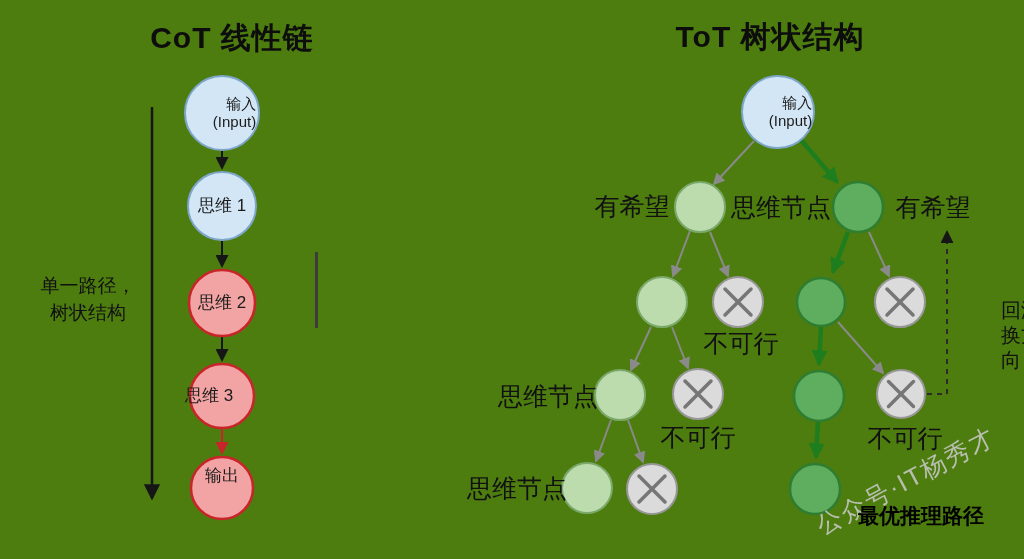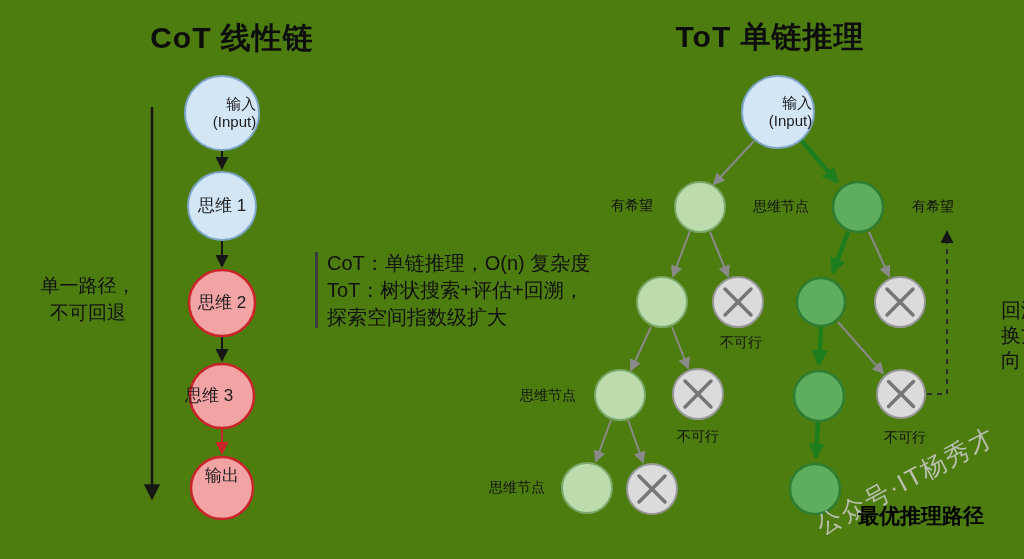--- a/index.html
+++ b/index.html
@@ -10,21 +10,21 @@
   #diagram-svg{position:absolute;left:0;top:0;}
   .abs{position:absolute;white-space:nowrap;}
   .center{transform:translate(-50%,-50%);}
   .panel-title{font-size:30px;font-weight:bold;color:#0d0d0d;letter-spacing:1px;}
   .side-label{font-size:19px;line-height:27px;text-align:center;color:#111;}
   .note-lines{font-size:20px;line-height:27px;color:#111;}
   .note-bar{position:absolute;background:#3c3c3c;}
   .node-label{position:absolute;transform:translate(-50%,-50%);text-align:right;
     font-size:16px;color:#1b1b1b;line-height:1.22;}
   .node-label .sub{display:block;font-size:15px;margin-left:25px;}
-  .tree-label{position:absolute;transform:translate(-50%,-50%);font-size:14px;color:#111;white-space:nowrap;}
+  .tree-label{position:absolute;transform:translate(-50%,-50%);font-size:25px;color:#111;white-space:nowrap;}
   .tree-label.bold{font-weight:bold;font-size:21px;color:#000;}
   .backtrack-label{font-size:20px;line-height:25px;color:#111;text-align:left;}
   .watermark{font-size:25px;color:#cbcbcb;letter-spacing:2px;opacity:.85;
     transform:translate(-50%,-50%) rotate(-28deg);}
 </style>
 </head>
 <body>
 
 <div id="stage">
 
@@ -97,33 +97,28 @@
       <circle cx="587" cy="488" r="25" fill="#bddcae" stroke="#7aa96a" stroke-width="2"></circle>
       <circle cx="652" cy="489" r="25" fill="#dbdbdb" stroke="#979797" stroke-width="2"></circle>
       <g>
         <line x1="639" y1="476" x2="665" y2="502" stroke="#767676" stroke-width="3.5" stroke-linecap="round"></line>
         <line x1="639" y1="502" x2="665" y2="476" stroke="#767676" stroke-width="3.5" stroke-linecap="round"></line>
       </g>
       <circle cx="815" cy="489" r="25" fill="#5fae60" stroke="#2e7d31" stroke-width="2.5"></circle>
     </svg>
 
   <div class="abs center panel-title" style="left:232px;top:38px;">CoT 线性链</div>
-  <div class="abs center panel-title" style="left:770px;top:37px;">ToT 单链推理</div>
+  <div class="abs center panel-title" style="left:770px;top:37px;">ToT 树状结构</div>
 
   <div class="abs center side-label" style="left:88px;top:299px;">
     <div>单一路径，</div>
-    <div>不可回退</div>
+    <div>树状结构</div>
   </div>
 
   <div class="note-bar" style="left:315px;top:252px;width:3px;height:76px;"></div>
-  <div class="abs note-lines" style="left:327px;top:250px;">
-    <div>CoT：单链推理，O(n) 复杂度</div>
-    <div>ToT：树状搜索+评估+回溯，</div>
-    <div>探索空间指数级扩大</div>
-  </div>
 
   <div class="abs backtrack-label" style="left:957px;top:298px;margin-left:44px;">
     <div>回溯</div>
     <div>换方</div>
     <div>向</div>
   </div>
 
   <div class="abs watermark" style="left:906px;top:481px;">公众号·IT杨秀才</div>
 
   <div id="labels-layer">

